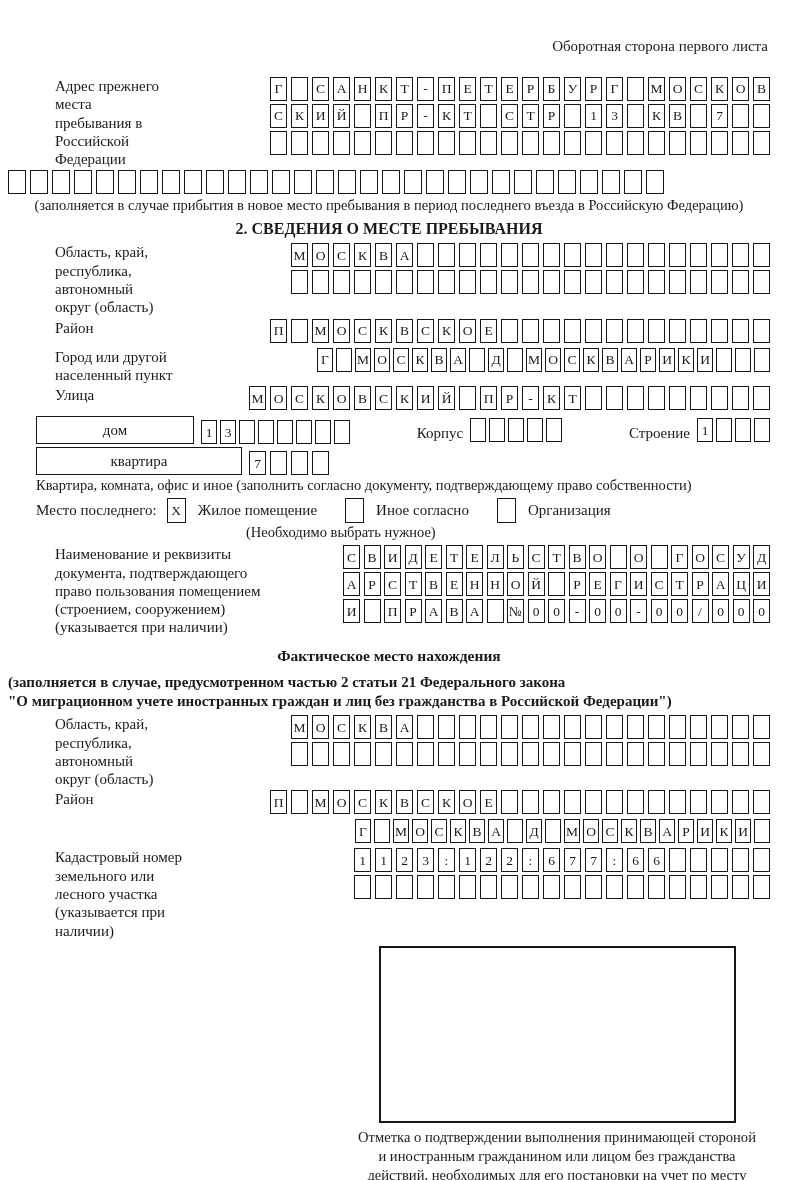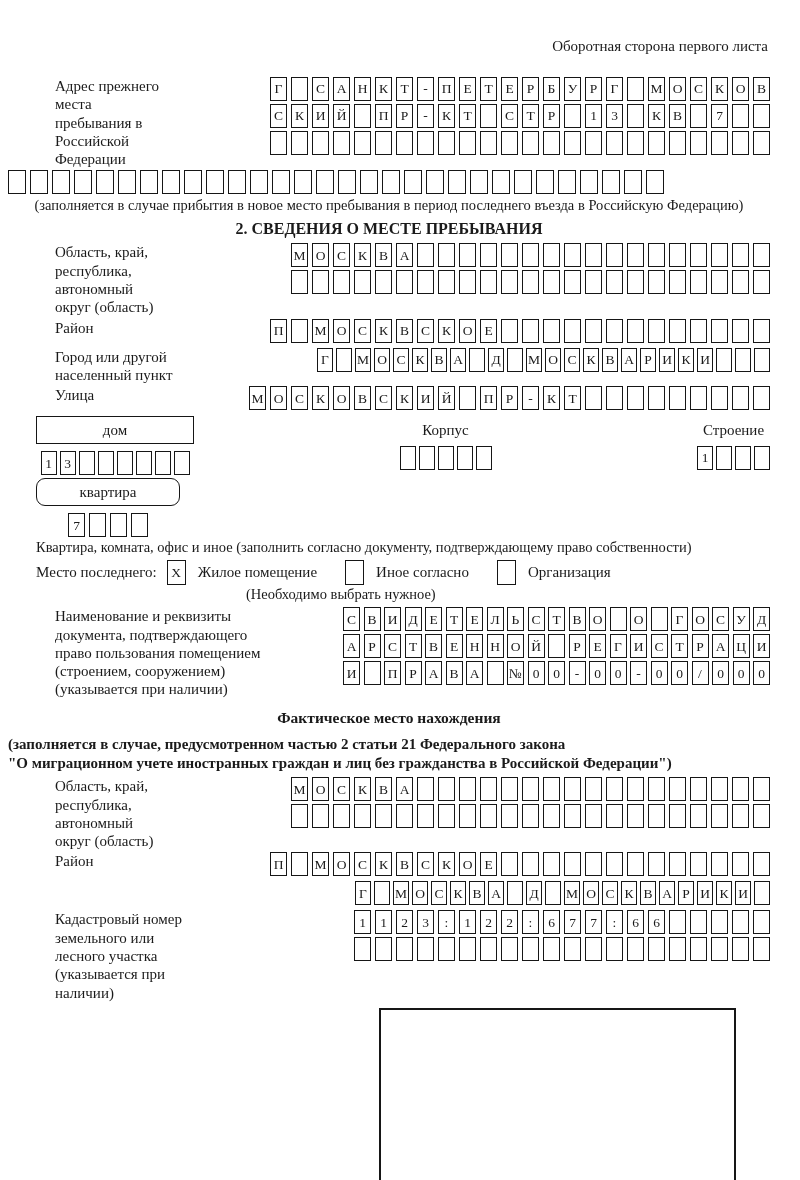--- a/index.html
+++ b/index.html
@@ -33,27 +33,27 @@
 
   .caption { font-size:14.5px; padding-left:28px; margin:1px 0 3px 0; }
   .caption.center { text-align:center; padding-left:0; margin:2px 0 4px 0; }
 
   .sec-title  { text-align:center; font-weight:bold; font-size:16px; margin:6px 0 5px 0; }
   .sec-title2 { text-align:center; font-weight:bold; font-size:15.5px; margin:10px 0 8px 0; }
   .subtitle { text-align:left; font-size:15px; line-height:1.25;font-weight:bold; }
   .subtitle.last { margin-bottom:5px; }
 
   .house-row { display:flex; align-items:center; justify-content:space-between; padding-left:28px; margin:3px 0 2px 0; }
-  .house-row .group { display:flex; align-items:center; gap:7px;flex-direction:column; }
+  .house-row .group { display:flex; align-items:flex-end; gap:7px; }
   .house-row .cells { margin:0; }
   .wide-box {
     width:158px; height:28px; border:1.8px solid #161616;
     display:flex; align-items:center; justify-content:center; font-size:15px;
   }
-  .wide-box.apt { width:144px;border-radius:9px; }
+  .wide-box.apt { width:206px; }
   .apt-row { justify-content:flex-start; gap:10px; }
   .inl { font-size:15px; }
 
   .stay-row { display:flex; align-items:center; padding-left:28px; margin:4px 0 1px 0; font-size:15px; }
   .stay-row .cb { width:19px; height:25px; margin:0 12px 0 10px; }
   .stay-row .opt-label { margin-right:18px; }
   .stay-note { font-size:14.5px; margin:0 0 4px 238px; }
 
   .stamp-wrap { width:402px; margin:6px 12px 0 auto; }
   .stamp-box { width:357px; height:177px; border:2px solid #161616; margin:0 auto 5px auto; }

